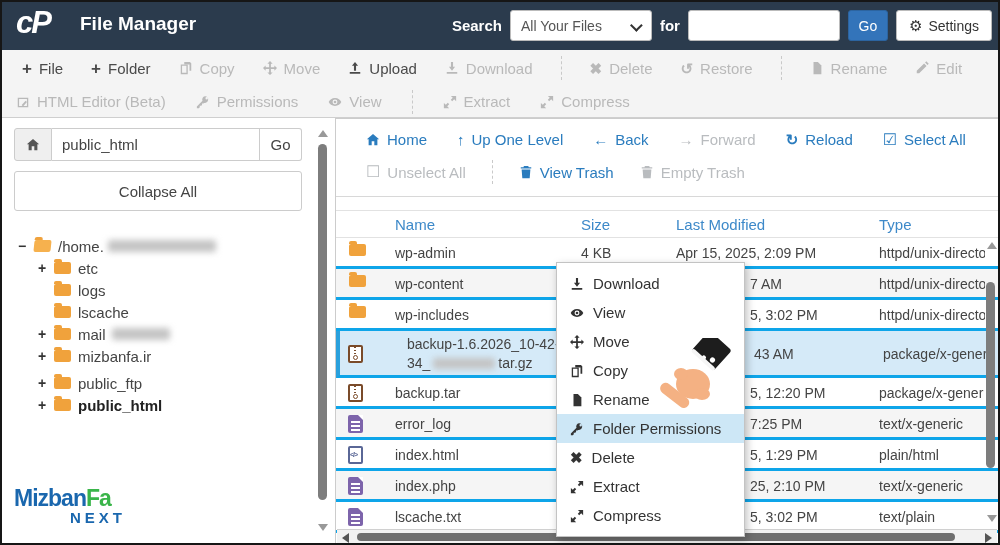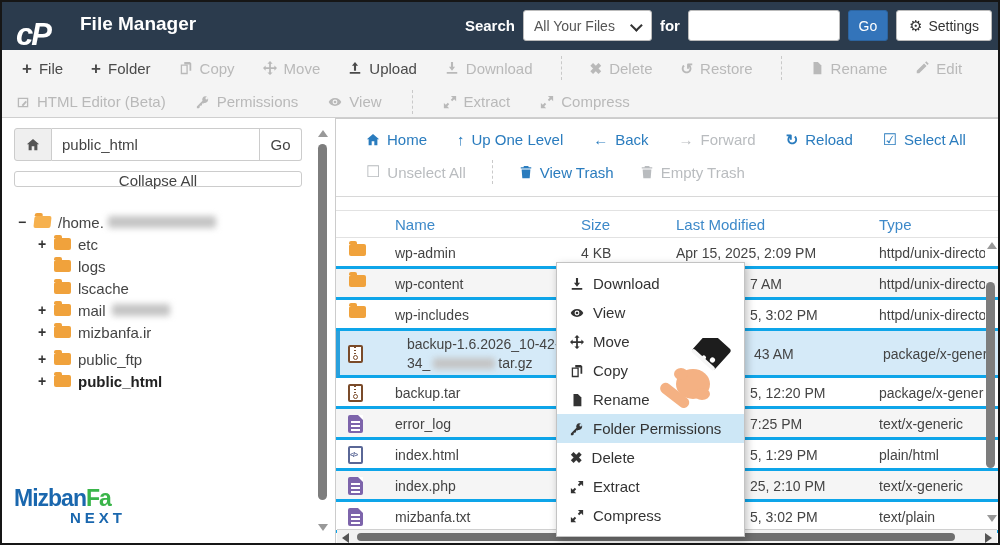--- a/index.html
+++ b/index.html
@@ -3,26 +3,26 @@
 <meta charset="utf-8">
 <style>
   * { margin:0; padding:0; box-sizing:border-box; }
   html,body { width:1000px; height:545px; overflow:hidden; background:#fff;
     font-family:"Liberation Sans", sans-serif; }
   .frame { position:absolute; inset:0; border:2px solid #161616; pointer-events:none; z-index:100; }
 
   
   .hdr { position:absolute; left:0; top:0; width:1000px; height:50px; background:#2b3b4d; }
   .cp-logo { position:absolute; left:16px; top:5px; color:#fff; font-size:31px; font-weight:900;
-    font-style:italic; letter-spacing:-2px;margin-top:12px; }
+    font-style:italic; letter-spacing:-2px; }
   .hdr-title { position:absolute; left:80px; top:13px; color:#fff; font-size:19px; font-weight:600; }
   .search-group { position:absolute; right:8px; top:10px; display:flex; align-items:center; gap:8px; }
   .search-label,.for-label { color:#fff; font-size:15px; font-weight:600; }
   .sel-wrap { position:relative; }
-  .sel-wrap select { width:129px; height:31px; border:1px solid #bbb; border-radius:3px; background:#fff;
+  .sel-wrap select { width:142px; height:31px; border:1px solid #bbb; border-radius:3px; background:#fff;
     font-size:14px; color:#555; padding:0 22px 0 10px; appearance:none; -webkit-appearance:none;
     font-family:"Liberation Sans", sans-serif; }
   .sel-wrap::after { content:""; position:absolute; right:9px; top:13px; border-left:2px solid #333;
     border-bottom:2px solid #333; width:7px; height:7px; transform:rotate(-45deg) translateY(-3px); pointer-events:none; }
   .search-input { width:152px; height:31px; border:1px solid #bbb; border-radius:3px; padding:0 8px; font-size:14px; }
   .btn-go { width:40px; height:31px; background:#3374ba; color:#fff; border:1px solid #2c64a0;
     border-radius:3px; font-size:14px; cursor:pointer; }
   .btn-settings { height:31px; background:#fff; color:#333; border:1px solid #bbb; border-radius:3px;
     font-size:14px; padding:0 12px; display:flex; align-items:center; gap:6px; cursor:pointer; }
   .gear { font-size:15px; line-height:1; }
@@ -38,21 +38,21 @@
   svg.ic { width:14px; height:14px; fill:currentColor; flex:0 0 auto; }
 
   
   .sidebar { position:absolute; left:0; top:118px; width:312px; bottom:0; background:#fff; }
   .pathrow { display:flex; margin:10px 10px 0 14px; height:33px; }
   .home-btn { width:38px; border:1px solid #ccc; border-radius:3px 0 0 3px; background:#efefef;
     display:flex; align-items:center; justify-content:center; cursor:pointer; color:#555; }
   .path-input { flex:1; border:1px solid #ccc; border-left:none; padding:0 10px; font-size:15px; color:#444; min-width:0; }
   .path-go { width:42px; border:1px solid #ccc; border-left:none; border-radius:0 3px 3px 0; background:#fff;
     font-size:15px; color:#444; cursor:pointer; }
-  .collapse-btn { display:block; margin:10px 10px 0 14px; width:288px; height:16px; background:#fff;
+  .collapse-btn { display:block; margin:10px 10px 0 14px; width:288px; height:40px; background:#fff;
     border:1px solid #ccc; border-radius:3px; font-size:15px; color:#444; cursor:pointer; }
   .tree { margin:24px 0 0 18px; font-size:15px; color:#444; }
   .trow { display:flex; align-items:center; height:22px; cursor:pointer; white-space:nowrap; }
   .trow.lvl1 { margin-left:20px; }
   .trow.sp { margin-top:5px; }
   .toggle { width:15px; font-weight:bold; color:#333; font-size:14px; }
   .folder { display:inline-block; width:17px; height:12px; background:#f0a23c; border-radius:2px;
     position:relative; margin:0 7px 0 1px; flex:0 0 auto; }
   .folder::before { content:""; position:absolute; top:-3px; left:0; width:8px; height:3px;
     background:#f0a23c; border-radius:2px 2px 0 0; }
@@ -418,21 +418,21 @@
     <span class="fcell c-type">plain/html</span>
   </div>
   <div class="frow alt">
     <span class="fcell c-icon fico doc-purple"></span>
     <span class="fcell c-name">index.php</span>
     <span class="fcell c-lm shift">25, 2:10 PM</span>
     <span class="fcell c-type">text/x-generic</span>
   </div>
   <div class="frow">
     <span class="fcell c-icon fico doc-purple"></span>
-    <span class="fcell c-name">mizbanfa.txt</span>
+    <span class="fcell c-name">lscache.txt</span>
     <span class="fcell c-lm shift">5, 3:02 PM</span>
     <span class="fcell c-type">text/plain</span>
   </div>
 </div>
 
 <div class="cmenu">
   <div class="mi">
     <svg class="ic" viewBox="0 0 16 16">
         <path d="M6.8 1h2.4v5.5h2.3L8 11 4.5 6.5h2.3V1zM2 12.5h12v2H2z"></path>
       </svg>

